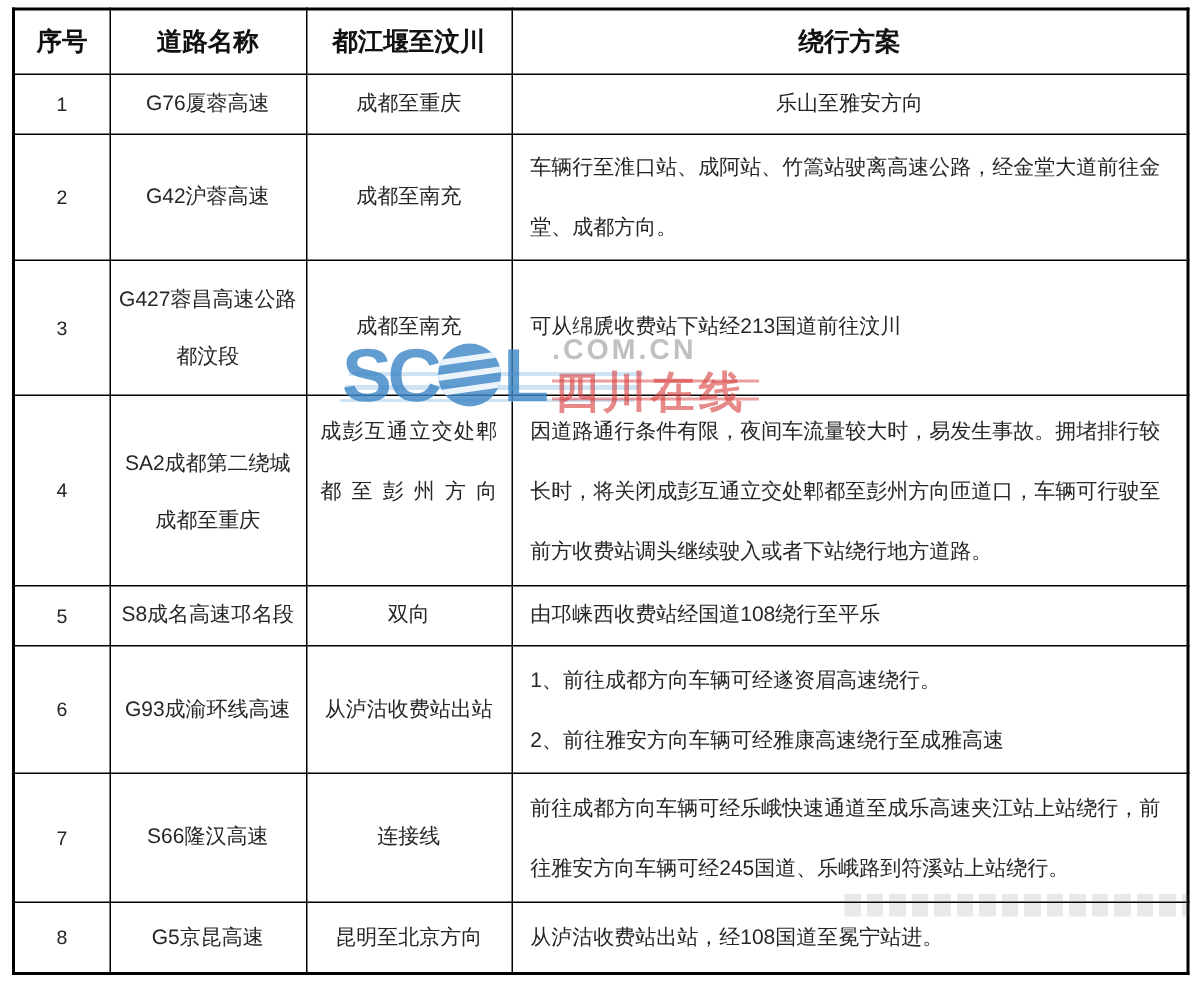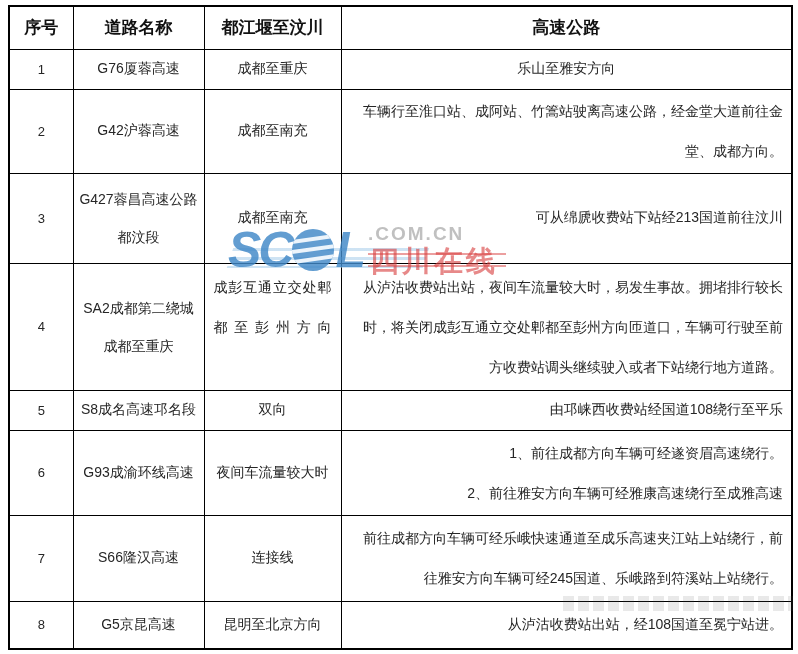--- a/index.html
+++ b/index.html
@@ -23,35 +23,35 @@
   tr.rh{height:43px;}
   tr.r0{height:40px;}
   tr.r1{height:84px;}
   tr.r2{height:90px;}
   tr.r3{height:127px;}
   tr.r4{height:40px;}
   tr.r5{height:85px;}
   tr.r6{height:86px;}
   tr.r7{height:48px;}
   td.no{font-size:13px;}
-  td.det{text-align:right;padding:0 8px 0 12px;}
+  td.det{text-align:left;padding:0 8px 0 12px;}
   td.det.c{text-align:center;padding:0 4px;}
   td.ml{line-height:40px;}
   td.mlr{line-height:38px;}
   .pre{white-space:pre-line;margin-top:40px;}
   td.just{text-align:justify;text-justify:inter-character;padding:0 9px;line-height:40px;}
   td.just:after{content:"";display:inline-block;width:100%;}
 
   
   .wm{position:absolute;left:228px;top:222px;width:300px;height:58px;pointer-events:none;}
   .wm-streak{position:absolute;left:2px;top:26px;width:196px;height:20px;opacity:.55;
     background:repeating-linear-gradient(to bottom,rgba(150,195,230,.85) 0 3px,transparent 3px 9px);
     transform:skewX(-18deg);}
   .wm-logo{position:absolute;left:0;top:6px;display:flex;align-items:center;
-    font-weight:bold;font-style:italic;font-size:50px;letter-spacing:-3px;
+    font-weight:bold;font-size:50px;letter-spacing:-3px;
     color:rgba(63,135,199,.82);line-height:44px;}
   .wm-globe{width:42px;height:42px;border-radius:50%;background:rgba(63,135,199,.82);
     display:inline-block;position:relative;overflow:hidden;margin:0 1px;}
   .wm-globe:before{content:"";position:absolute;left:-8px;right:-8px;top:8px;height:4px;
     background:#ecf4fb;box-shadow:0 10px 0 #ecf4fb,0 20px 0 #ecf4fb;transform:rotate(-8deg);}
   .wm-domain{position:absolute;left:140px;top:1px;font-size:19px;font-weight:bold;
     letter-spacing:2px;color:rgba(185,185,185,.9);}
   .wm-site{position:absolute;left:142px;top:20px;font-size:29px;font-weight:bold;
     letter-spacing:3px;color:rgba(217,64,64,.62);}
   .wm-redline1,.wm-redline2{position:absolute;left:140px;width:138px;height:2px;
@@ -72,21 +72,21 @@
     <col style="width:64px">
       <col style="width:131px">
       <col style="width:137px">
       <col style="width:451px">
   </colgroup>
   <tbody>
     <tr class="rh">
       <th>序号</th>
       <th>道路名称</th>
       <th>都江堰至汶川</th>
-      <th>高速公路</th>
+      <th>绕行方案</th>
     </tr>
     <tr class="r0">
       <td class="no">1</td>
       <td>G76厦蓉高速</td>
       <td>成都至重庆</td>
       <td class="det c">乐山至雅安方向</td>
     </tr>
     <tr class="r1">
       <td class="no">2</td>
       <td>G42沪蓉高速</td>
@@ -98,32 +98,32 @@
       <td class="pre mlr">G427蓉昌高速公路
 都汶段</td>
       <td>成都至南充</td>
       <td class="det">可从绵虒收费站下站经213国道前往汶川</td>
     </tr>
     <tr class="r3">
       <td class="no">4</td>
       <td class="pre mlr">SA2成都第二绕城
 成都至重庆</td>
       <td class="just">成彭互通立交处郫都至彭州方向</td>
-      <td class="det ml">从泸沽收费站出站，夜间车流量较大时，易发生事故。拥堵排行较长时，将关闭成彭互通立交处郫都至彭州方向匝道口，车辆可行驶至前方收费站调头继续驶入或者下站绕行地方道路。</td>
+      <td class="det ml">因道路通行条件有限，夜间车流量较大时，易发生事故。拥堵排行较长时，将关闭成彭互通立交处郫都至彭州方向匝道口，车辆可行驶至前方收费站调头继续驶入或者下站绕行地方道路。</td>
     </tr>
     <tr class="r4">
       <td class="no">5</td>
       <td>S8成名高速邛名段</td>
       <td>双向</td>
       <td class="det">由邛崃西收费站经国道108绕行至平乐</td>
     </tr>
     <tr class="r5">
       <td class="no">6</td>
       <td>G93成渝环线高速</td>
-      <td>夜间车流量较大时</td>
+      <td>从泸沽收费站出站</td>
       <td class="det ml pre">1、前往成都方向车辆可经遂资眉高速绕行。
 2、前往雅安方向车辆可经雅康高速绕行至成雅高速</td>
     </tr>
     <tr class="r6">
       <td class="no">7</td>
       <td>S66隆汉高速</td>
       <td>连接线</td>
       <td class="det ml">前往成都方向车辆可经乐峨快速通道至成乐高速夹江站上站绕行，前往雅安方向车辆可经245国道、乐峨路到符溪站上站绕行。</td>
     </tr>
     <tr class="r7">

